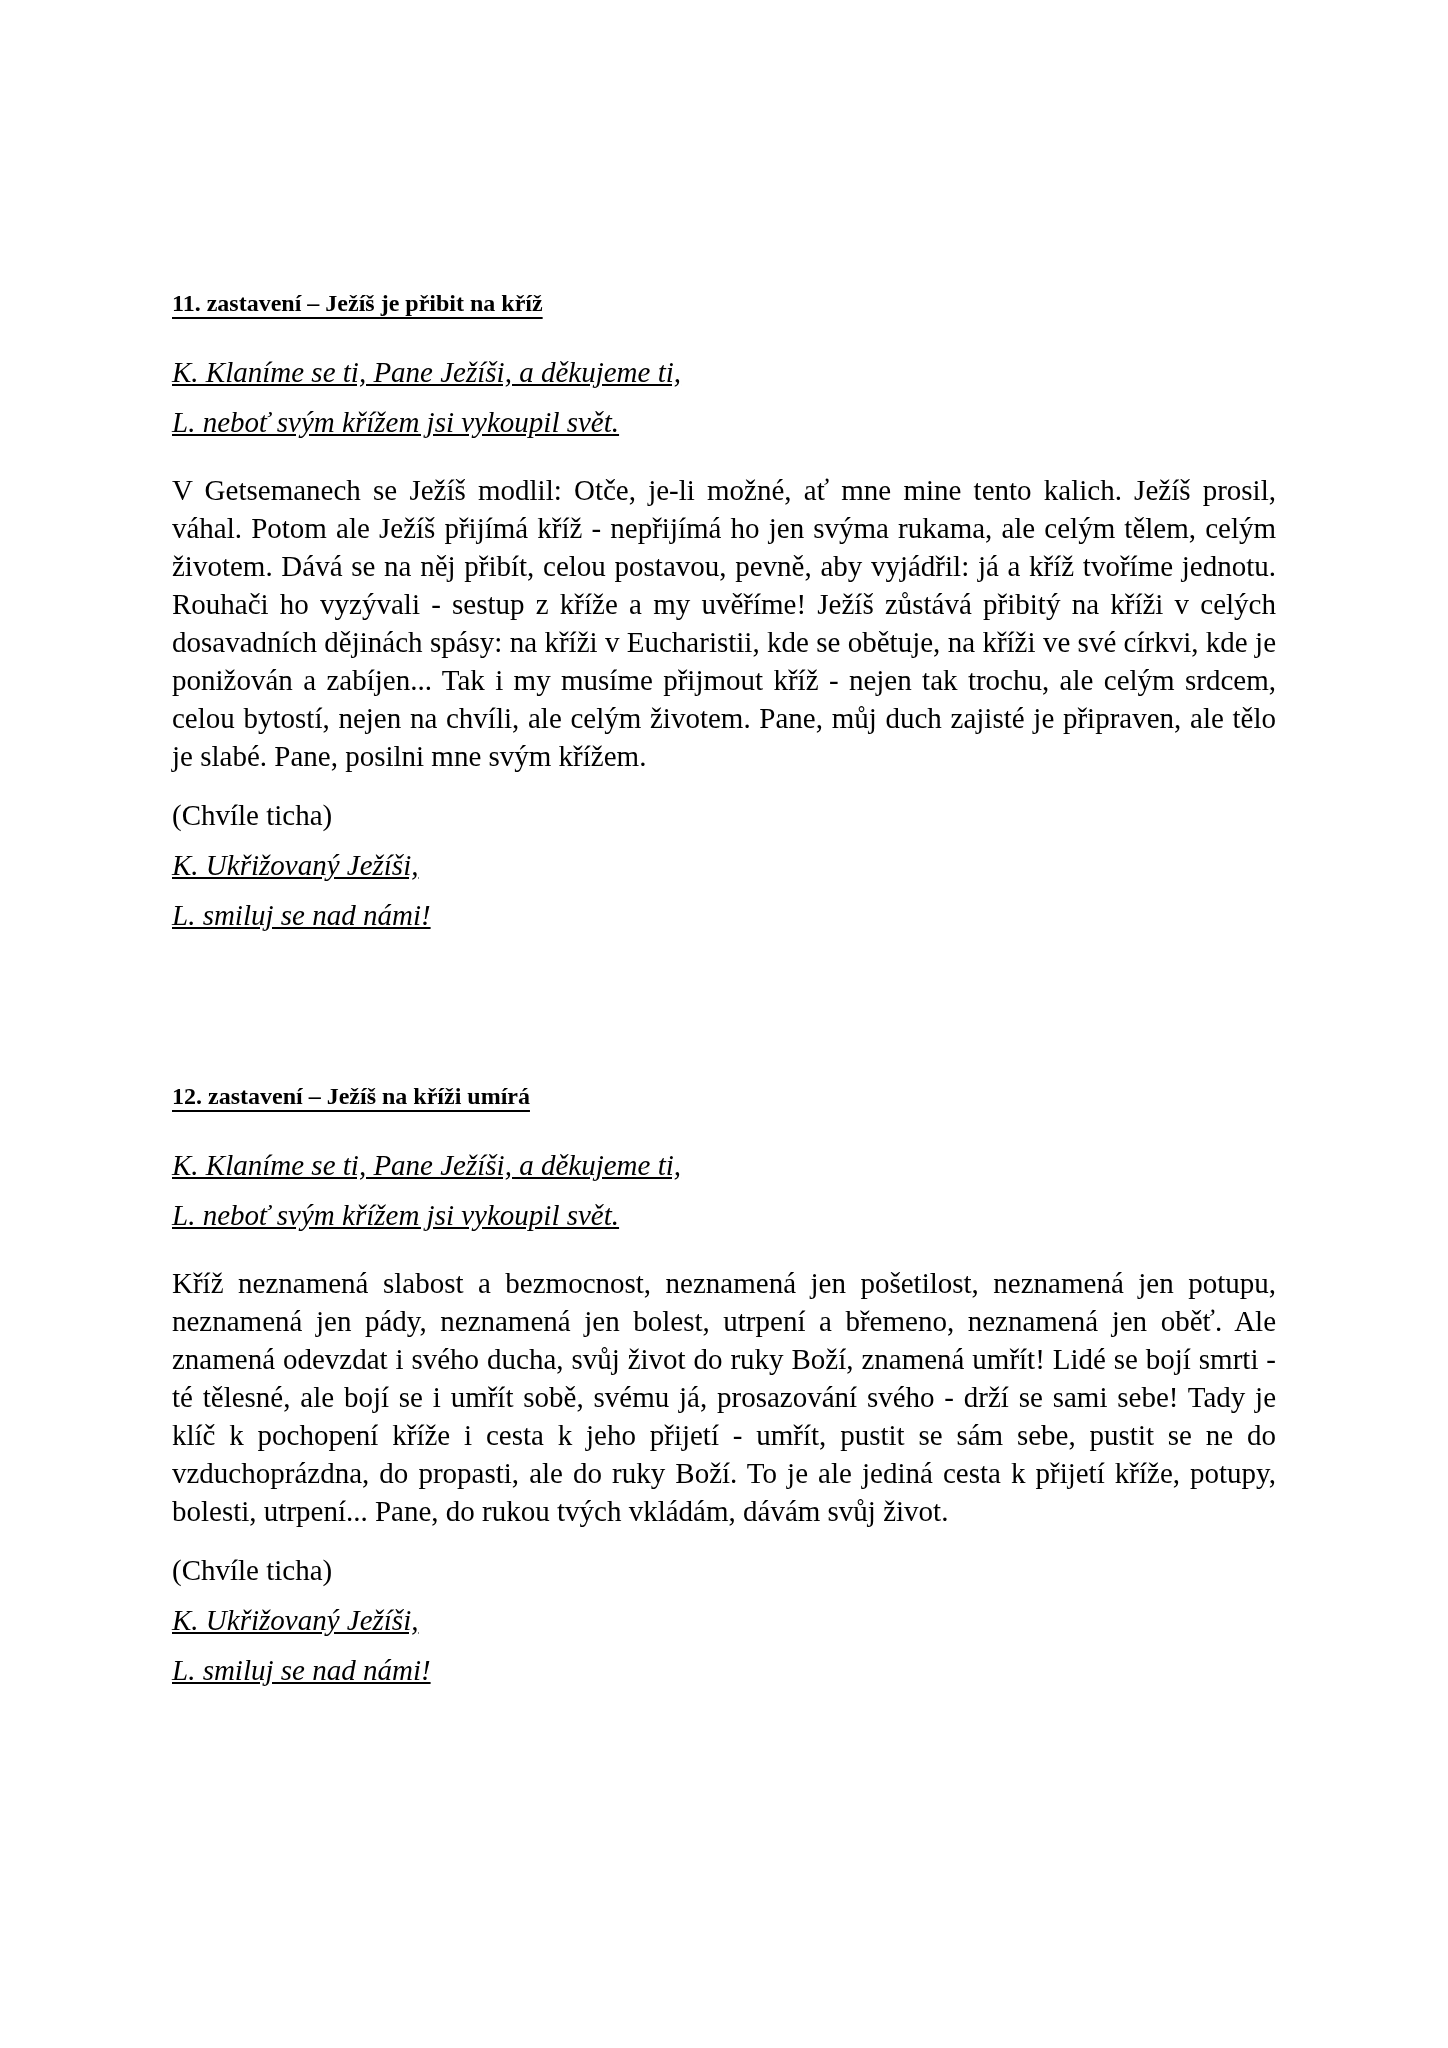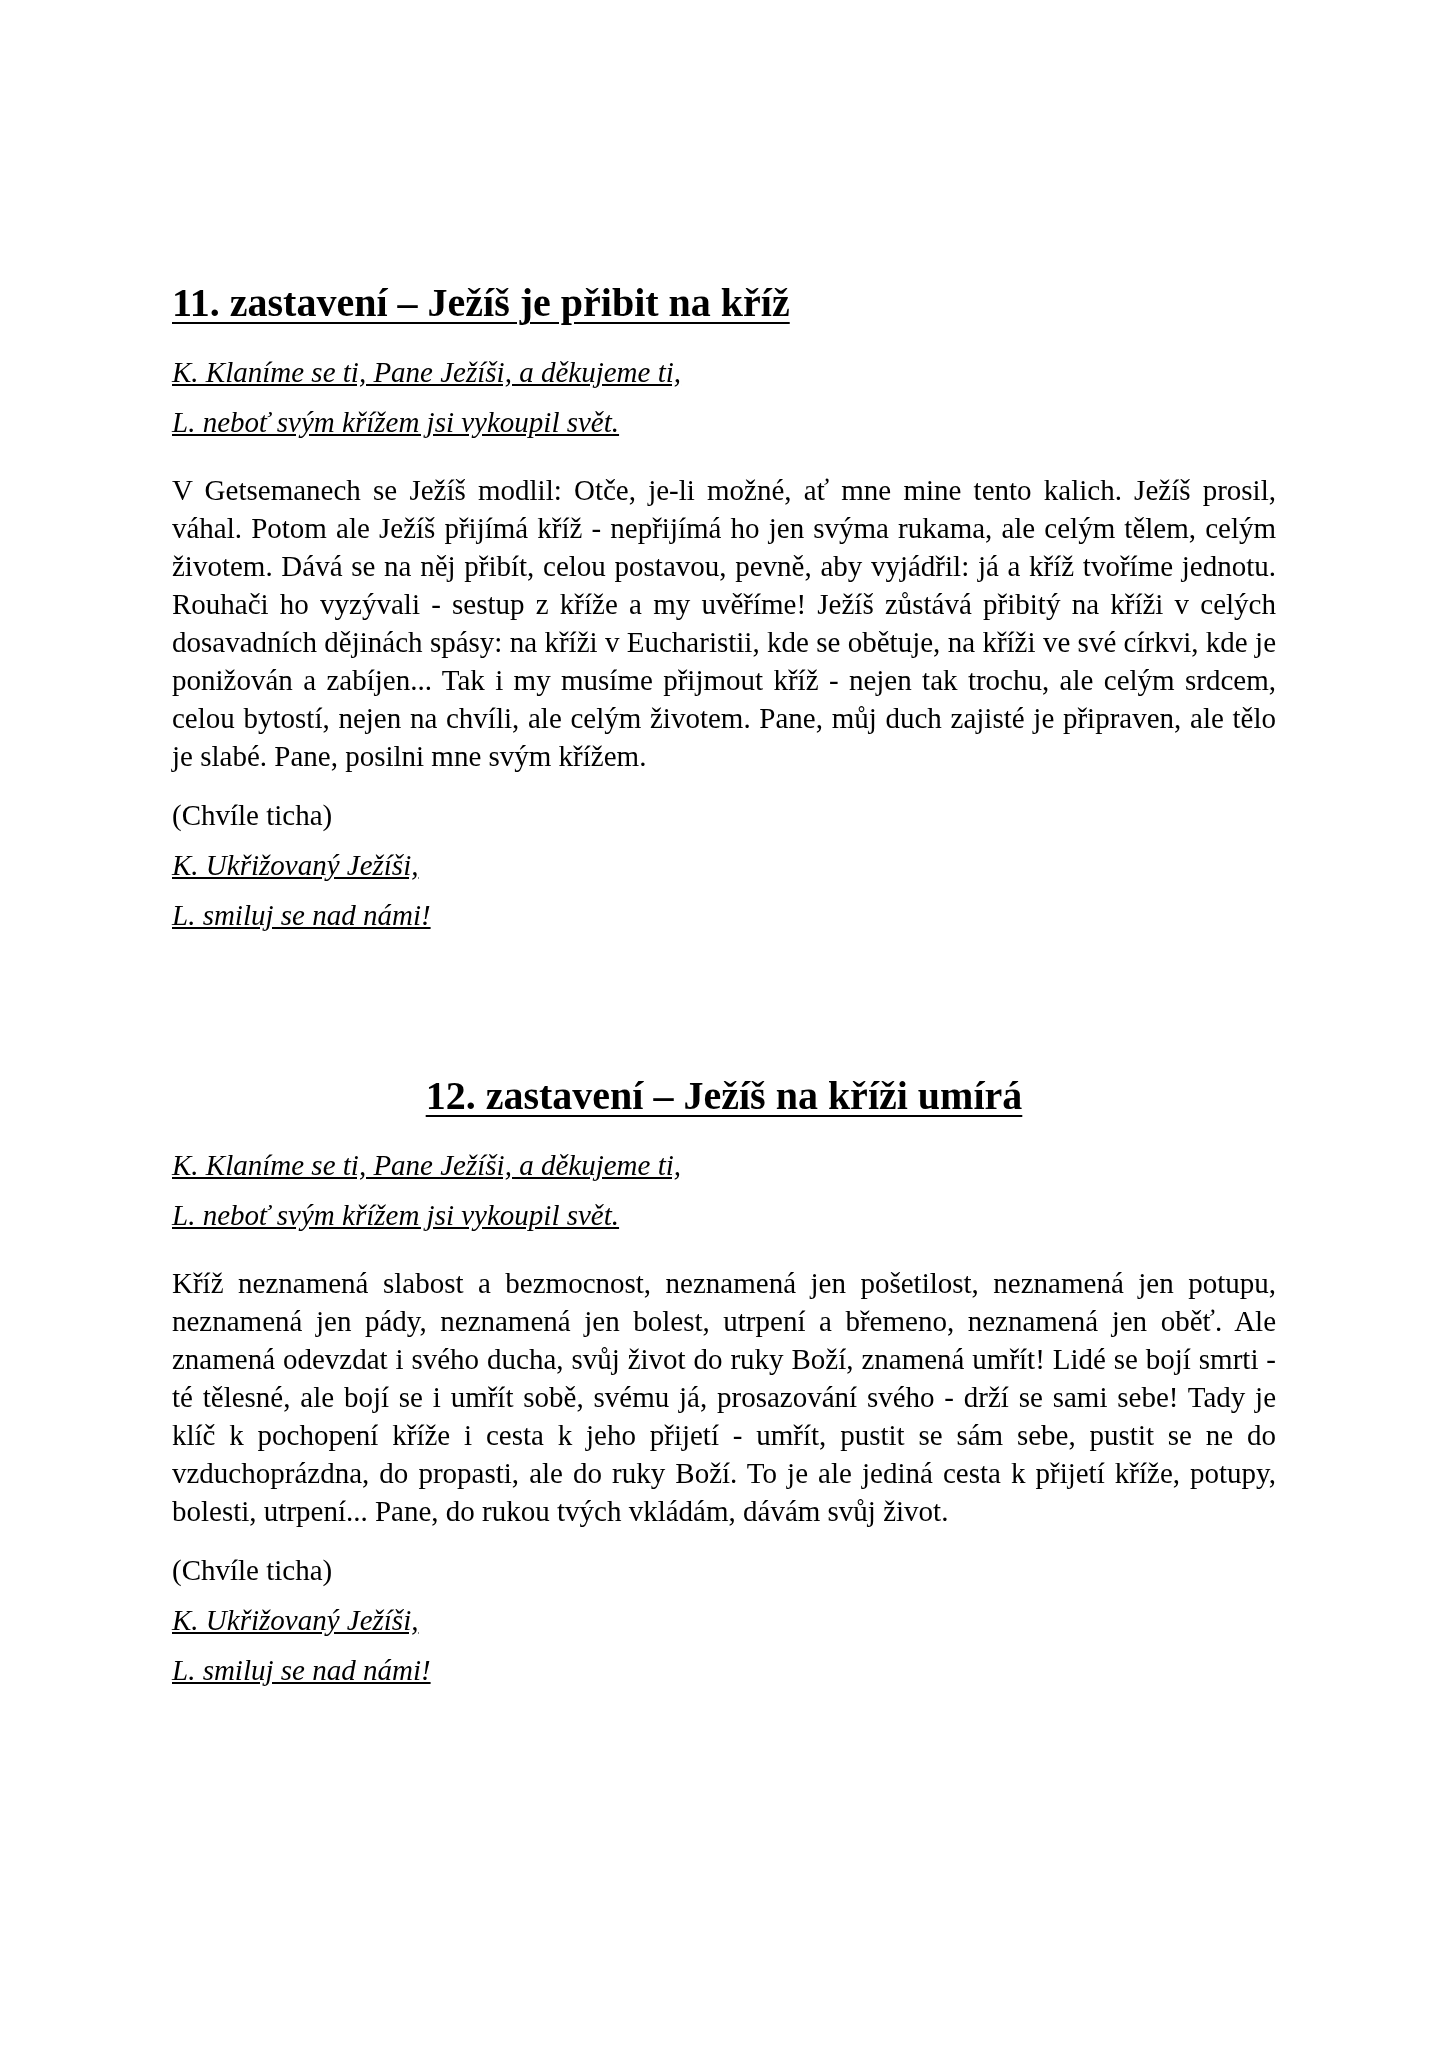--- a/index.html
+++ b/index.html
@@ -14,31 +14,30 @@
     background: #ffffff;
     color: #000000;
     font-family: "Liberation Serif", "DejaVu Serif", serif;
     font-size: 29px;
     line-height: 38px;
     overflow: hidden;
     box-sizing: border-box;
     padding: 283px 172px 0 172px;
   }
   .station-heading {
-    font-size: 40px;
+    font-size: 24px;
     font-weight: bold;
     text-decoration: underline;
     text-decoration-thickness: 2px;
     text-underline-offset: 6px;
     margin: 0 0 30px 0;
     line-height: 40px;
   }
   .station + .station .station-heading {
     margin-top: 142px;
-    text-align: center;
   }
   .kl-line {
     font-style: italic;
     margin: 0 0 12px 0;
     text-decoration: underline;
   }
   .meditation {
     text-align: justify;
     margin: 30px 0 0 0;
   }

